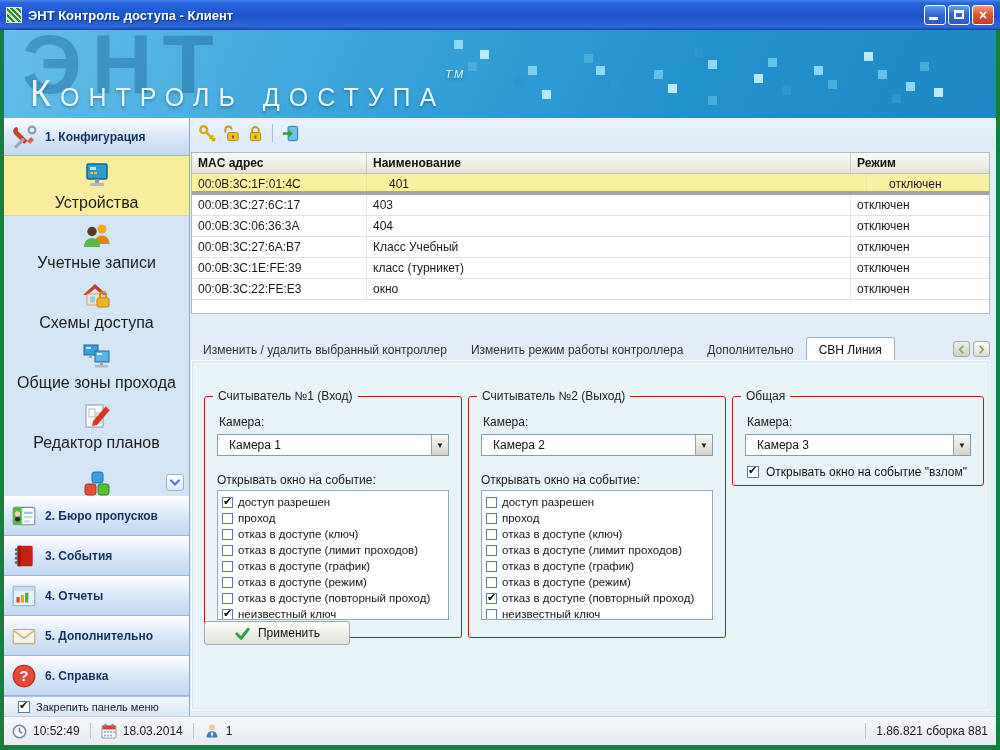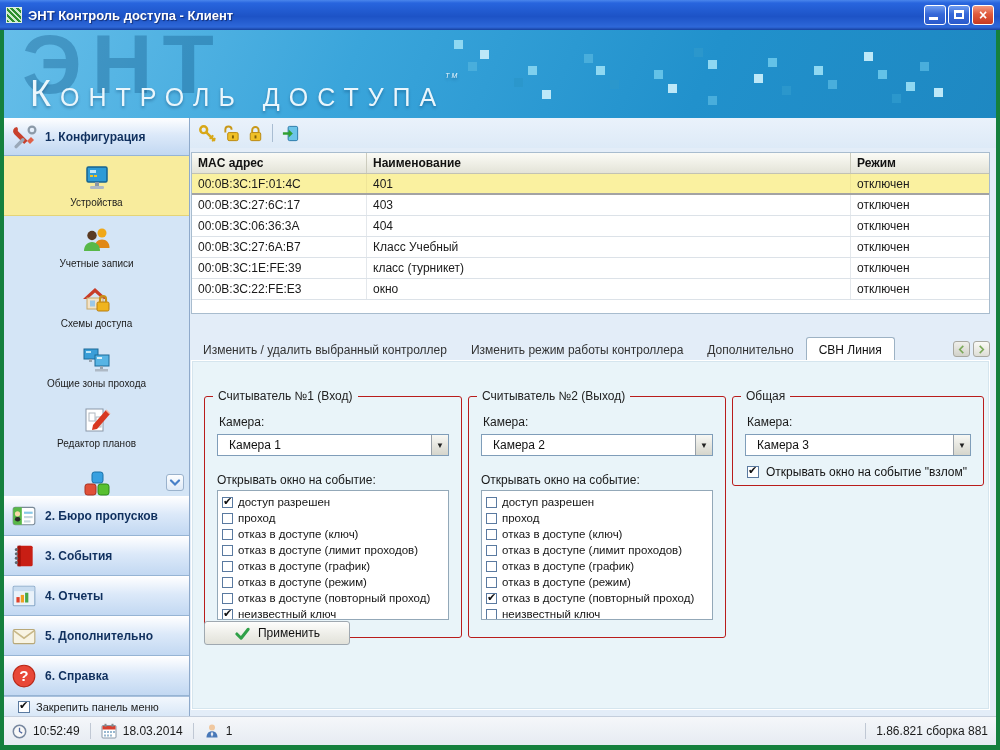--- a/index.html
+++ b/index.html
@@ -21,21 +21,21 @@
   .wbtn .g-max { position:absolute; left:5px; top:4px; width:10px; height:9px; border:2px solid #fff; border-top-width:3px; }
   .wbtn .g-close { position:absolute; width:100%; text-align:center; top:1px; color:#fff; font-size:14px; font-weight:bold; }
 
   
   .banner { position:absolute; left:4px; top:30px; width:992px; height:88px; overflow:hidden;
     background:linear-gradient(115deg,#66BEE9 0%,#3AA5DB 35%,#2191CC 70%,#1E88C2 100%); }
   .watermark { position:absolute; left:18px; top:-14px; font-size:84px; font-weight:bold;
     color:rgba(13,84,132,.35); letter-spacing:10px; }
   .brand { position:absolute; left:26px; bottom:6px; font-variant:small-caps; font-size:36px;
     color:#EAF6FC; letter-spacing:9px; text-shadow:0 2px 3px rgba(0,40,80,.35); line-height:1; }
-  .brand sup { font-size:10px; letter-spacing:2px; vertical-align:28px;font-style:italic; }
+  .brand sup { font-size:16px; letter-spacing:2px; vertical-align:28px;font-style:italic; }
   .pixels { position:absolute; left:450px; top:10px; width:9px; height:9px; background:#8FD8F2;
     box-shadow: 14px 22px 0 #49AEDC, 26px 10px 0 #BDE8F8, 60px 38px 0 #2B97CC, 74px 26px 0 #7FD0EE,
     88px 50px 0 #BDE8F8, 130px 14px 0 #49AEDC, 142px 26px 0 #8FD8F2, 156px 40px 0 #2B97CC,
     200px 30px 0 #63C2E8, 214px 44px 0 #BDE8F8, 240px 8px 0 #2B97CC, 254px 20px 0 #8FD8F2,
     254px 56px 0 #49AEDC, 300px 34px 0 #BDE8F8, 314px 18px 0 #63C2E8, 328px 46px 0 #2B97CC,
     360px 26px 0 #8FD8F2, 374px 40px 0 #49AEDC, 410px 12px 0 #BDE8F8, 424px 30px 0 #63C2E8,
     438px 54px 0 #2B97CC, 452px 42px 0 #8FD8F2, 466px 22px 0 #49AEDC, 480px 48px 0 #BDE8F8; }
 
   
   .body { position:absolute; left:4px; top:118px; width:992px; height:598px; display:flex; }
@@ -44,21 +44,21 @@
   .sidebar { width:186px; display:flex; flex-direction:column; background:#D4E5F6; border-right:1px solid #8FAACB; }
   .sec-hdr { height:40px; flex:none; display:flex; align-items:center; cursor:default;
     background:linear-gradient(180deg,#FEFEFF,#DCE9F9 45%,#C2D8F2);
     border-top:1px solid #FFFFFF; border-bottom:1px solid #96B4D4; }
   .sec-hdr.first { height:38px; border-top:none; }
   .sec-hdr svg { width:26px; height:26px; margin:0 8px 0 7px; flex:none; }
   .sec-hdr .slabel { font-size:12px; font-weight:bold; color:#10305E; }
   .items { flex:1; overflow:hidden; position:relative; background:#D4E5F6; }
   .sbitem { height:60px; display:flex; flex-direction:column; align-items:center; justify-content:center; cursor:pointer; }
   .sbitem svg { width:32px; height:32px; }
-  .sbitem .ilabel { font-size:10px; color:#1C1C1C; margin-top:2px; }
+  .sbitem .ilabel { font-size:16px; color:#1C1C1C; margin-top:2px; }
   .sbitem.selected { background:#F8EC9D; border-bottom:1px solid #E4D478; }
   .scrollbtn { position:absolute; right:5px; bottom:5px; width:18px; height:17px; border:1px solid #9AB2CC; border-radius:3px;
     background:linear-gradient(#FDFEFF,#DDE9F7); display:flex; align-items:center; justify-content:center; cursor:pointer; }
   .pinrow { height:20px; flex:none; display:flex; align-items:center; padding-left:14px;
     background:linear-gradient(#F2F7FD,#D8E7F7); border-top:1px solid #A8C0DC; }
   .pinrow .plabel { font-size:11px; color:#1C1C1C; margin-left:6px; }
 
   
   .cb { display:inline-block; width:12px; height:12px; background:#fff; border:1px solid #5A7AA0; position:relative; flex:none; }
   .checked > .cb::after, .cb.checked::after { content:"\2714"; position:absolute; left:0px; top:-3px; font-size:11px; color:#101010; }
@@ -70,21 +70,21 @@
   .tbtn { width:24px; height:24px; display:flex; align-items:center; justify-content:center; cursor:pointer; border-radius:2px; }
   .tbtn svg { width:19px; height:19px; }
   .tsep { width:1px; height:18px; background:#A9BDD2; margin:0 5px; }
 
   
   .tablebox { position:absolute; left:1px; top:34px; width:799px; height:162px; background:#fff; border:1px solid #A8BCCE; }
   .thead { display:flex; height:21px; background:linear-gradient(#FBFBF6,#EDEDE4 60%,#E3E3D8); border-bottom:1px solid #C2C2B4; }
   .th { font-size:12px; font-weight:bold; color:#111; padding:3px 0 0 6px; border-right:1px solid #CCCCBE; }
   .c-mac { width:175px; flex:none; } .c-name { width:484px; flex:none; } .c-mode { flex:1; border-right:none; }
   .trow { display:flex; height:21px; border-bottom:1px solid #DCE2E8; background:#fff; cursor:default; }
-  .trow.checked { background:#FAF1A0; border-bottom:2px solid #a3a3a3; }
+  .trow.checked { background:#FAF1A0; border-bottom:4px solid #a3a3a3;gap:16px; }
   .td { font-size:12px; color:#1A1A1A; padding:3px 0 0 6px; overflow:hidden; white-space:nowrap; }
   .td.c-mac, .td.c-name { border-right:1px solid #E4E8EC; }
   .trow.checked .td { border-right-color:#EFE598; }
 
   
   .tabstrip { position:absolute; left:1px; top:219px; width:799px; height:23px; display:flex; align-items:flex-end; }
   .tab { font-size:12px; color:#333; padding:4px 12px 3px; cursor:pointer; white-space:nowrap; }
   .tab.active { background:#fff; border:1px solid #9DB2C4; border-bottom:none; border-radius:3px 3px 0 0; height:23px; padding-top:5px; color:#111; }
   .tabnav { margin-left:auto; display:flex; gap:3px; padding-bottom:3px; }
   .navbtn { width:17px; height:16px; border:1px solid #A8A8A0; border-radius:3px; display:flex; align-items:center; justify-content:center;

